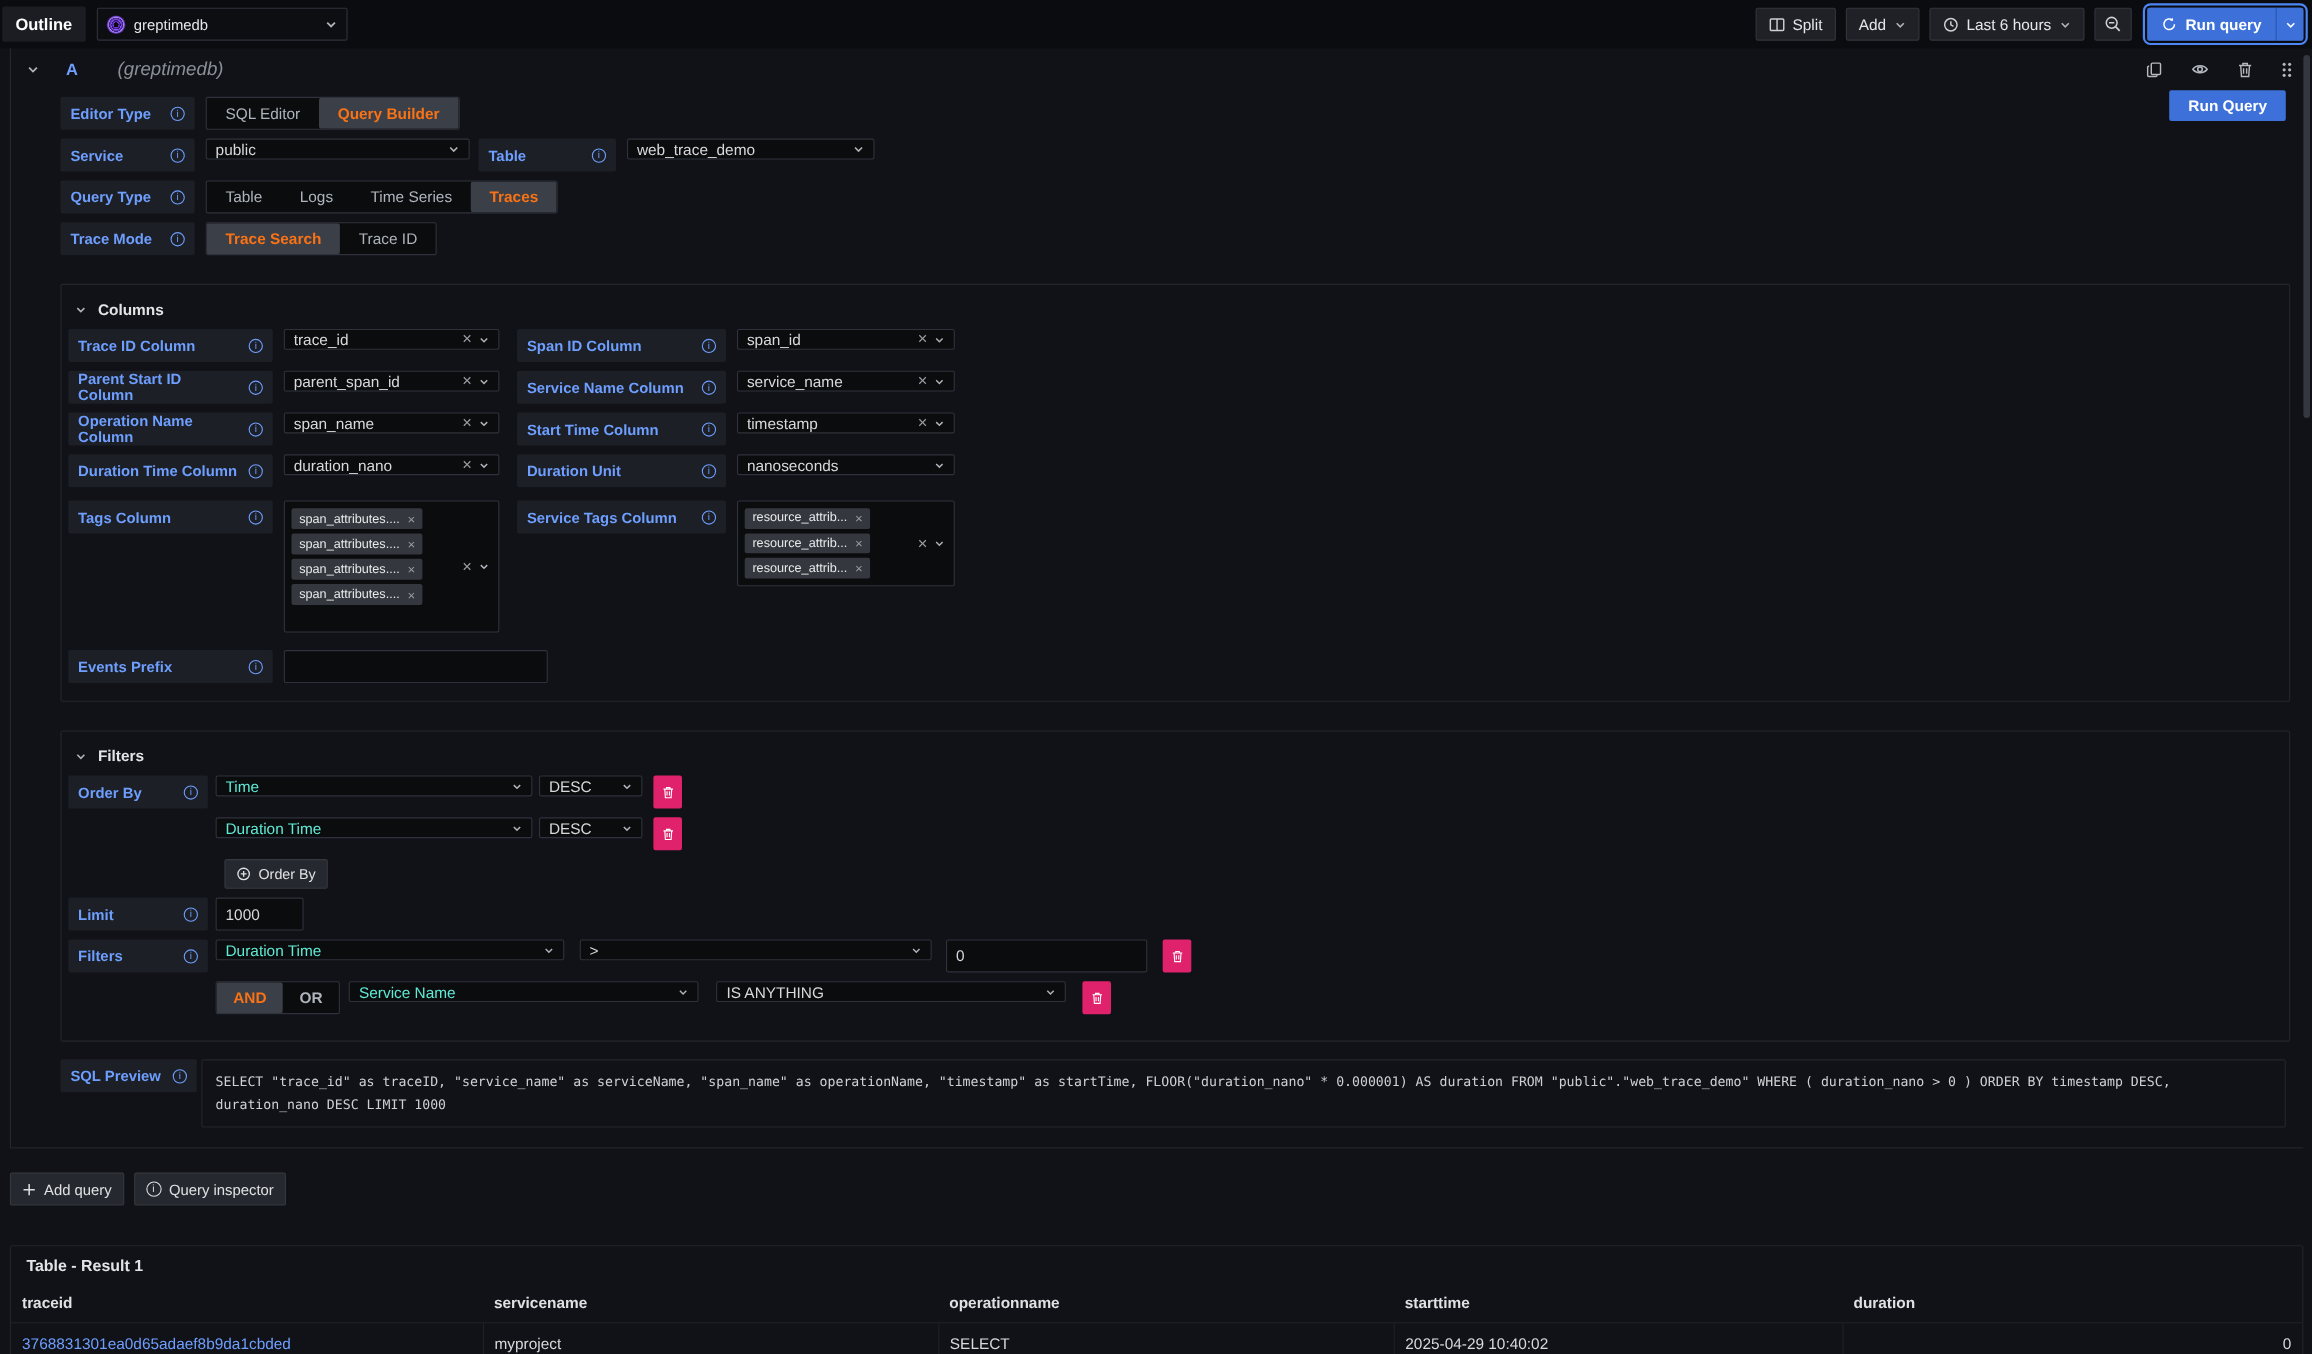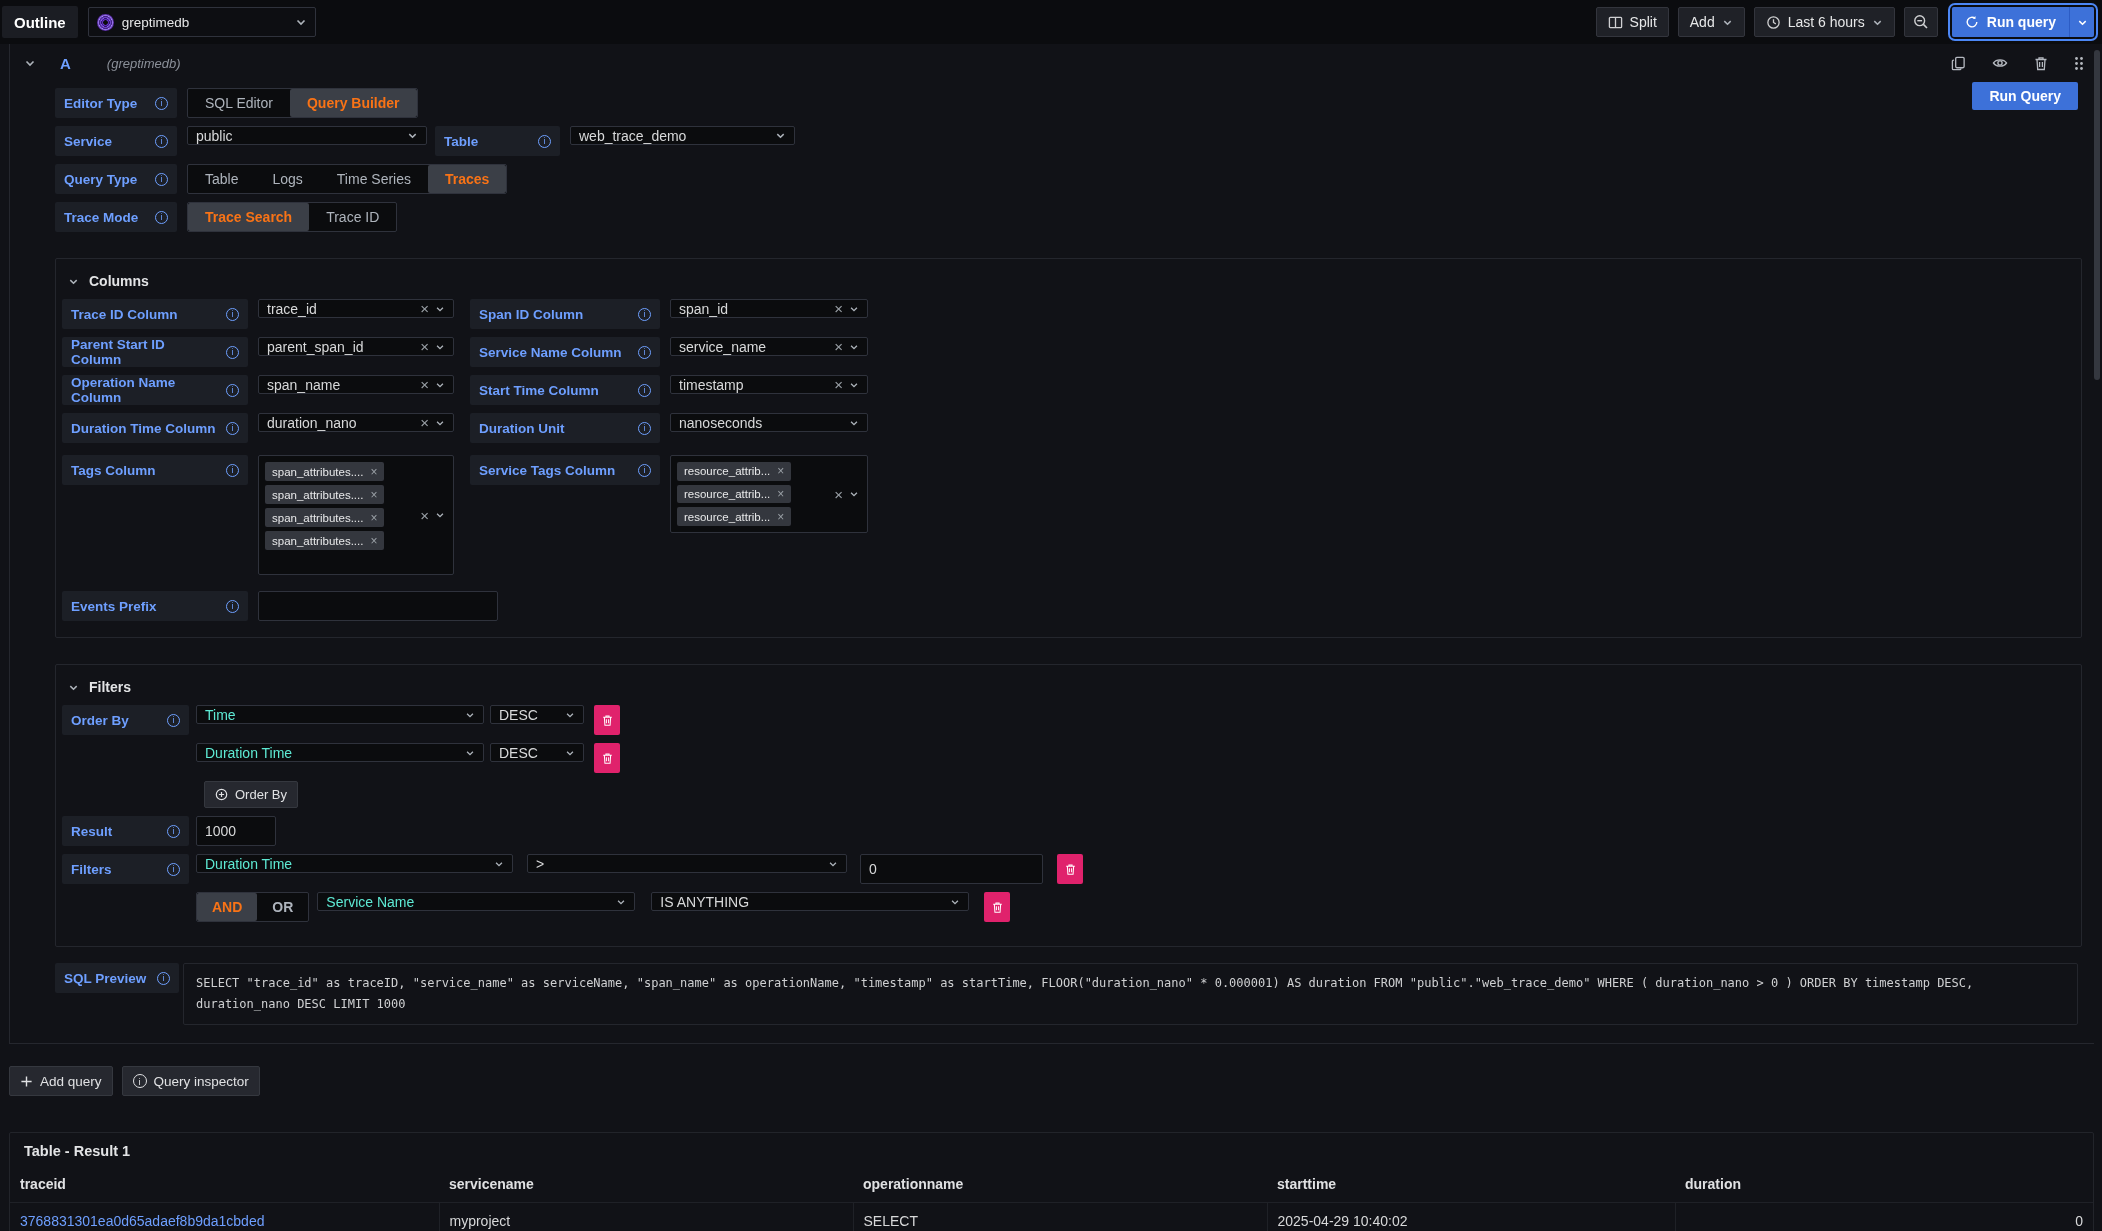--- a/index.html
+++ b/index.html
@@ -34,21 +34,21 @@
     color:#fff; font-size:14px; font-weight:600; display:flex; align-items:center; gap:8px; padding:0 13px; cursor:pointer;
     font-family:"Liberation Sans", sans-serif;}
   .runquery-caret { width:25px; height:30px; background:var(--primary); border:none; border-left:1px solid #2c5cc5;
     border-radius:0 2px 2px 0; display:flex; align-items:center; justify-content:center; cursor:pointer; color:#fff;}
 
   
   .pane { margin-left:9px; margin-right:8px; border-left:1px solid #25272e; border-bottom:1px solid #25272e;
     position:relative; padding-bottom:18px; }
   .qheader { display:flex; align-items:center; height:34px; padding:4px 10px 0 14px; gap:10px; }
   .refid { color:var(--blue); font-weight:700; font-size:15px; margin-left:14px; }
-  .ds-hint { font-style:italic; color:#8a8f98; font-size:13px; margin-left:26px; }
+  .ds-hint { font-style:italic; color:#8a8f98; font-size:17px; margin-left:26px; }
   .qheader .spacer { flex:1; }
   .hicon { color:#b4b8bf; margin-left:16px; cursor:pointer; background:none; border:none; padding:0; }
 
   .run-query-btn { position:absolute; top:38px; right:16px; height:28px; padding:0 17px; background:var(--primary);
     color:#fff; border:none; border-radius:2px; font-size:14px; font-weight:600; cursor:pointer;
     font-family:"Liberation Sans", sans-serif;}
 
   .body { padding:10px 12px 0 45px; }
   .frow { display:flex; align-items:flex-start; margin-bottom:8px; }
   .lbl { background:var(--label-bg); height:30px; display:flex; align-items:center; justify-content:space-between;
@@ -572,21 +572,21 @@
                 <circle cx="7" cy="7" r="5.6" fill="none" stroke="currentColor" stroke-width="1.3"></circle>
                 <path d="M7 4.2 V9.8 M4.2 7 H9.8" stroke="currentColor" stroke-width="1.3"></path>
               </svg>
           </span>
           <span>Order By</span>
         </button>
       </div>
 
       <div class="frow">
         <div class="lbl lbl-flt">
-            <span>Result</span>
+            <span>Limit</span>
             <span class="info">i</span>
           </div>
         <input class="tinput" style="width: 80px; margin-left: 7px;" value="1000">
       </div>
 
       <div class="frow">
         <div class="lbl lbl-flt">
             <span>Filters</span>
             <span class="info">i</span>
           </div>

